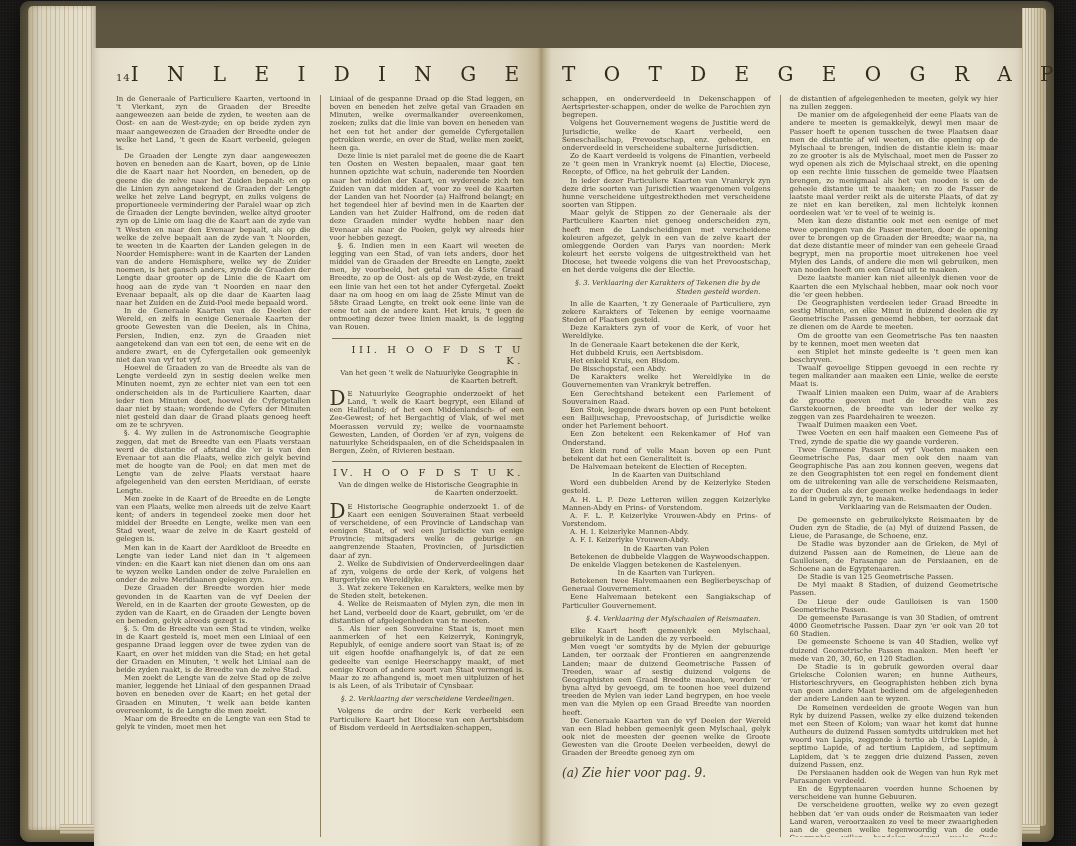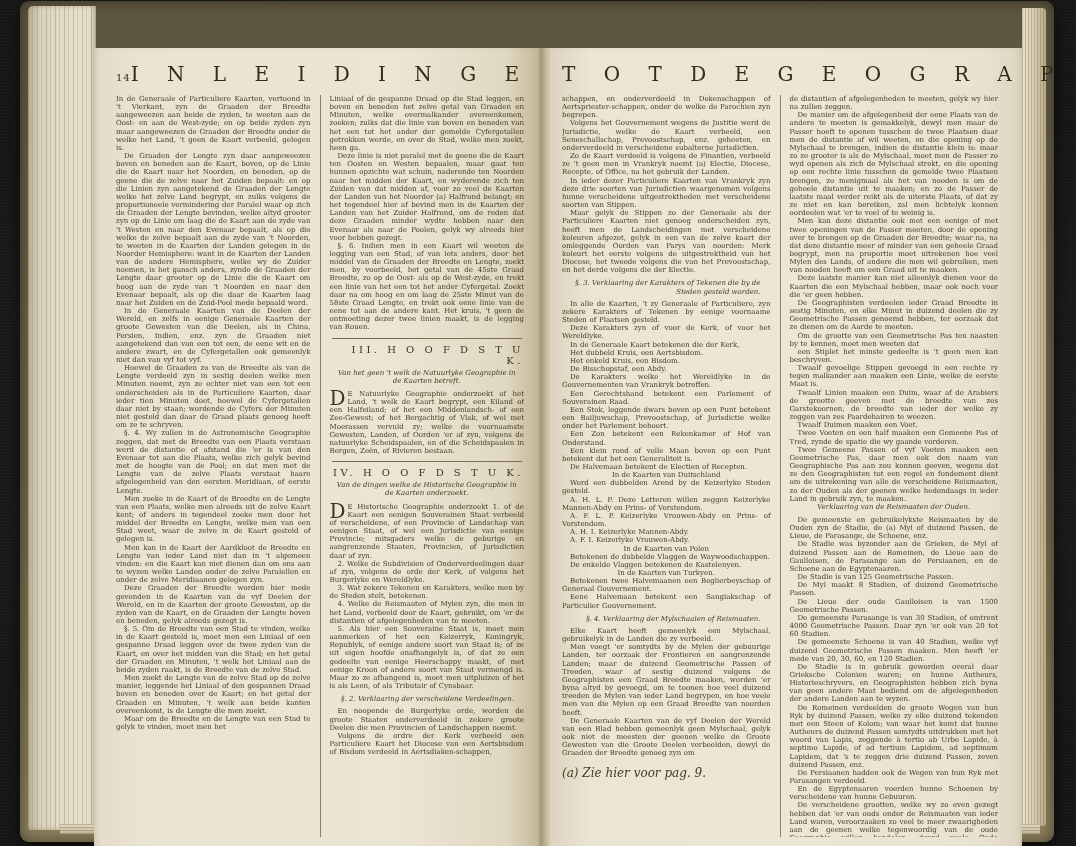--- a/index.html
+++ b/index.html
@@ -41,21 +41,21 @@
   .cols{display:flex;height:742px;overflow:hidden;}
   .col{flex:1;overflow:hidden;color:#453a24;}
   .col.first{padding-right:9px;}
   .col.second{border-left:1px solid #8d7f60;padding-left:9px;}
   .para{margin:0;font-size:7px;line-height:8.15px;text-align:justify;text-indent:8px;
     word-spacing:0.4px;}
   .para.noindent{text-indent:0;}
   .para.dc{text-indent:0;}
   .para.dc::first-letter{float:left;font-size:20px;line-height:15px;padding:1px 2px 0 0;color:#3c321e;}
   .chap-head{text-align:right;font-size:10px;letter-spacing:3.5px;margin:4px 0 3px;color:#3c321e;}
-  .chap-sub{text-align:center;font-style:italic;font-size:7px;line-height:8.2px;margin:0 6px 5px;}
+  .chap-sub{text-align:right;font-size:7px;line-height:8.2px;margin:0 6px 5px;}
   .sec-head{text-align:right;font-style:italic;font-size:7px;line-height:8.2px;margin:5px 10px 4px;}
   .center-line{text-align:center;font-size:7px;line-height:8.15px;}
   .rule{border-top:1px solid #7c6e50;margin:6px 2px 5px;}
   .footnote{font-size:12px;font-style:italic;margin-top:9px;}
 </style>
 </head>
 <body>
 
 <div class="scene">
   <div class="book-cover"></div>
@@ -94,21 +94,20 @@
             <p class="para dc">DE Natuurlyke Geographie onderzoekt of het Land, 't welk de Kaart begrypt, een Eiland of een Halfeiland; of het een Middenlandsch- of een Zee-Gewest; of het Bergachtig of Vlak, of wel met Moerassen vervuld zy; welke de voornaamste Gewesten, Landen, of Oorden 'er af zyn, volgens de natuurlyke Scheidspaalen, en of die Scheidspaalen in Bergen, Zeën, of Rivieren bestaan.</p>
             <div class="rule"></div>
             <div class="chap-head">IV. H O O F D S T U K.</div>
             <div class="chap-sub">Van de dingen welke de Historische Geographie in de Kaarten onderzoekt.</div>
             <p class="para dc">DE Historische Geographie onderzoekt 1. of de Kaart een eenigen Souverainen Staat verbeeld of verscheidene, of een Provincie of Landschap van eenigen Staat, of wel een Jurisdictie van eenige Provincie; mitsgaders welke de geburige en aangrenzende Staaten, Provincien, of Jurisdictien daar af zyn.</p>
             <p class="para">2. Welke de Subdivisien of Onderverdeelingen daar af zyn, volgens de orde der Kerk, of volgens het Burgerlyke en Wereldlyke.</p>
             <p class="para">3. Wat zekere Tekenen en Karakters, welke men by de Steden stelt, betekenen.</p>
             <p class="para">4. Welke de Reismaaten of Mylen zyn, die men in het Land, verbeeld door de Kaart, gebruikt, om 'er de distantien of afgelegenheden van te meeten.</p>
             <p class="para">5. Als hier een Souveraine Staat is, moet men aanmerken of het een Keizerryk, Koningryk, Republyk, of eenige andere soort van Staat is; of ze uit eigen hoofde onafhangelyk is, of dat ze een gedeelte van eenige Heerschappy maakt, of met eenige Kroon of andere soort van Staat vermengd is. Maar zo ze afhangend is, moet men uitpluizen of het is als Leen, of als Tributair of Cynsbaar.</p>
             <div class="sec-head">§. 2. Verklaaring der verscheidene Verdeelingen.</div>
-            <p class="para">En noopende de Burgerlyke orde, worden de groote Staaten onderverdeeld in zekere groote Deelen die men Provincien of Landschappen noemt.</p>
             <p class="para">Volgens de ordre der Kerk verbeeld een Particuliere Kaart het Diocese van een Aertsbisdom of Bisdom verdeeld in Aertsdiaken-schappen,</p>
           </div>
       </div>
     </div>
   </div>
 
   <div class="page right">
     <div class="page-inner">
       <div class="page-header">
         <span class="pagenum"></span>

